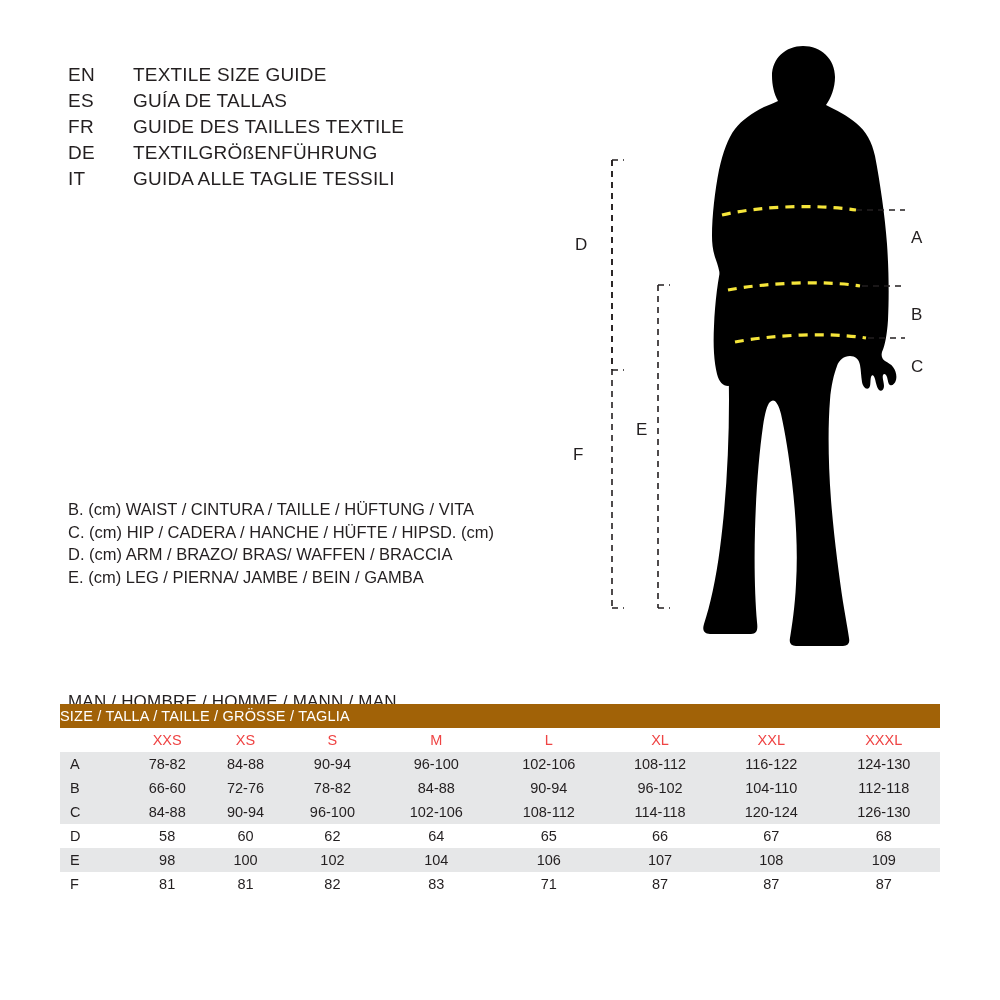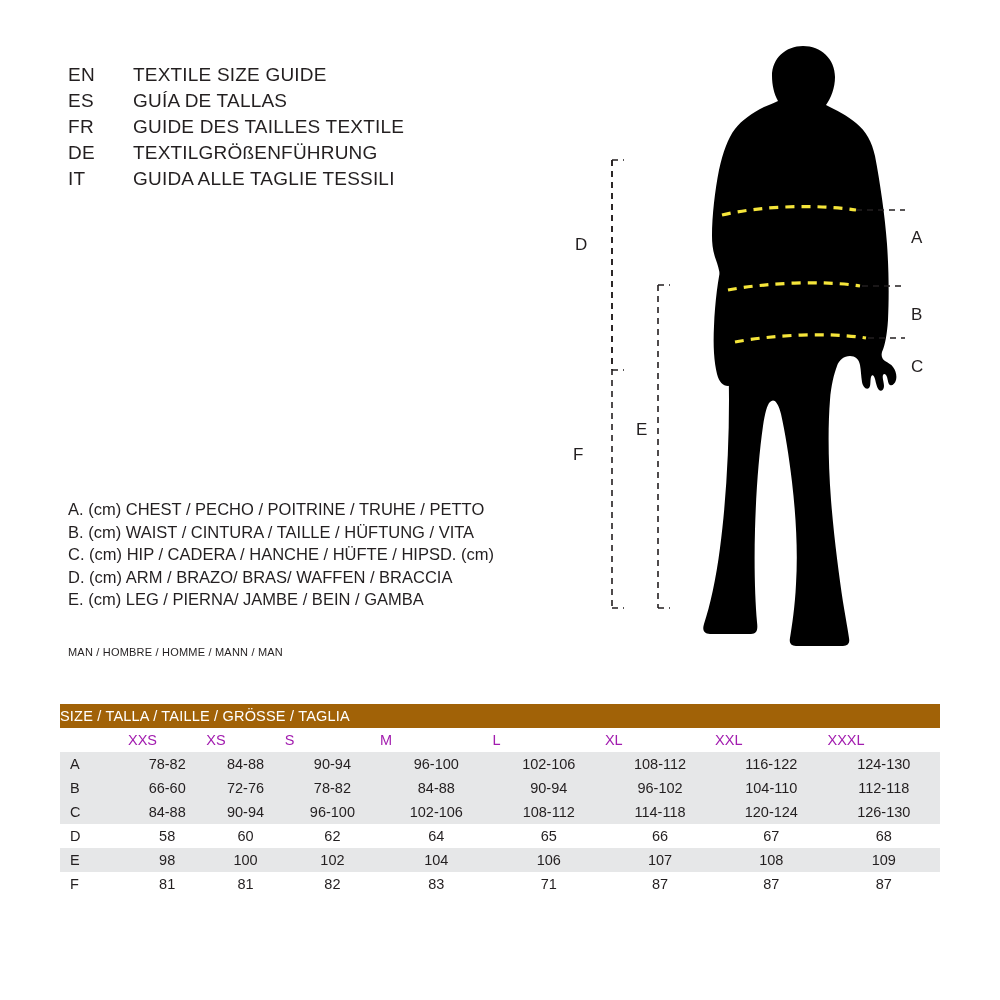--- a/index.html
+++ b/index.html
@@ -47,22 +47,22 @@
   }
   .legend-row {
     font-size: 16.5px;
     line-height: 22.5px;
     white-space: nowrap;
   }
 
   #gender-label {
     position: absolute;
     left: 68px;
-    top: 646px;
-    font-size: 11px;
+    top: 692px;
+    font-size: 17px;
     letter-spacing: 0.2px;
   }
 
   
   #size-table {
     position: absolute;
     left: 60px;
     top: 704px;
     width: 880px;
     border-collapse: collapse;
@@ -76,22 +76,22 @@
   .hdr-row td {
     background: #a16207;
     color: #ffffff;
     height: 26px;
     font-size: 14.5px;
     padding-left: 10px;
     letter-spacing: 0.2px;
   }
   .sizes-row td {
     background: #ffffff;
-    color: #a21caf;
-    text-align: left;
+    color: #ef4444;
+    text-align: center;
     height: 27px;
   }
   .band-row td {
     background: #e6e7e8;
   }
   .plain-row td {
     background: #ffffff;
   }
   .rowlabel {
     width: 58px;
@@ -138,21 +138,20 @@
     <span class="title-code">DE</span>
     <span class="title-text">TEXTILGRÖßENFÜHRUNG</span>
   </div>
   <div class="title-row">
     <span class="title-code">IT</span>
     <span class="title-text">GUIDA ALLE TAGLIE TESSILI</span>
   </div>
 </div>
 
 <div id="legend-block">
-  <div class="legend-row">A. (cm) CHEST / PECHO / POITRINE / TRUHE / PETTO</div>
   <div class="legend-row">B. (cm) WAIST / CINTURA / TAILLE / HÜFTUNG / VITA</div>
   <div class="legend-row">C. (cm) HIP / CADERA / HANCHE / HÜFTE / HIPSD. (cm)</div>
   <div class="legend-row">D. (cm) ARM / BRAZO/ BRAS/ WAFFEN / BRACCIA</div>
   <div class="legend-row">E. (cm) LEG / PIERNA/ JAMBE / BEIN / GAMBA</div>
 </div>
 
 <div id="gender-label">MAN / HOMBRE / HOMME / MANN / MAN</div>
 
 <div id="figure">
   <svg width="400" height="640" viewBox="0 0 400 640" xmlns="http://www.w3.org/2000/svg">

